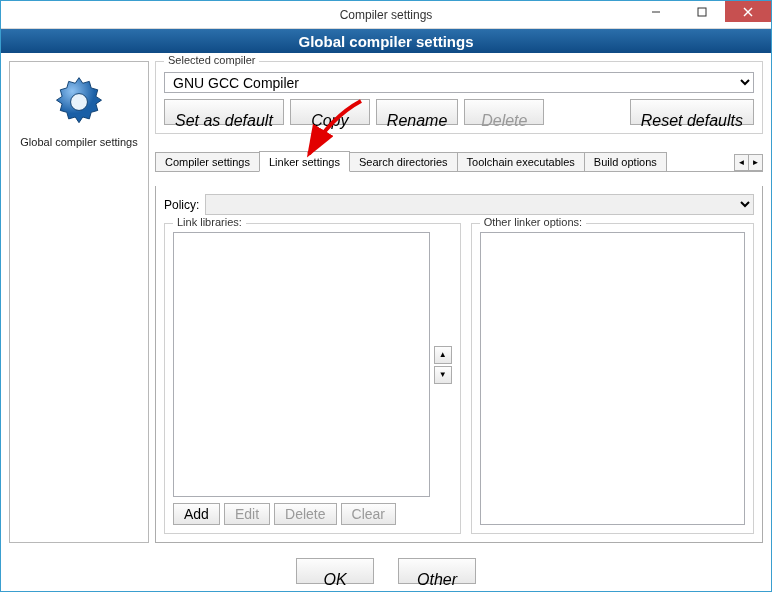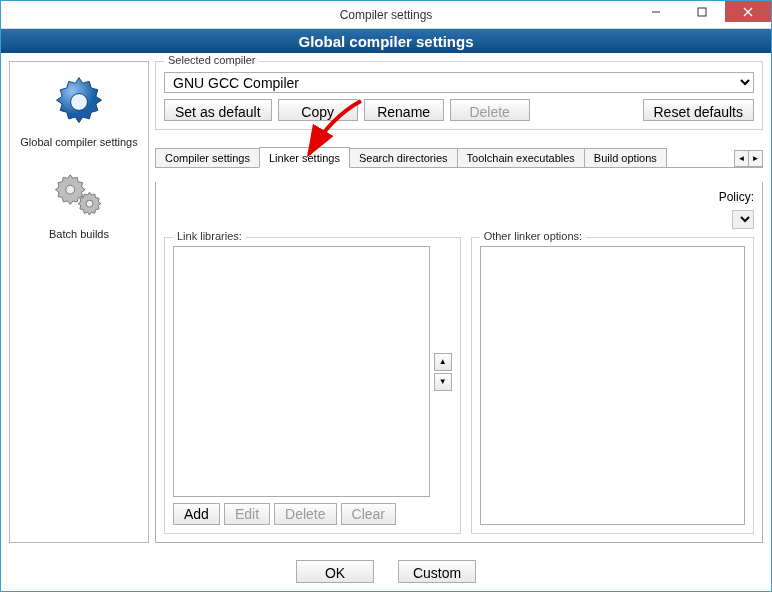--- a/index.html
+++ b/index.html
@@ -133,23 +133,24 @@
   }
   .btn-row {
     display: flex;
     gap: 6px;
   }
   .btn {
     height: 22px;
     min-width: 80px;
     border: 1px solid #acacac;
     background: linear-gradient(#fdfdfd, #e8e8e8);
-    font-size: 14px;
+    font-size: 16px;
     cursor: pointer;
-    padding: 4px 10px;
+    padding: 12px 10px;
+    font-style: italic;
   }
   .btn:disabled, .btn.disabled {
     color: #9a9a9a;
     cursor: default;
   }
   .btn-spacer { flex: 1; }
 
   
   .tab-strip {
     display: flex;
@@ -196,23 +197,22 @@
     border: 1px solid #acacac;
     border-top: none;
     flex: 1;
     padding: 8px;
     display: flex;
     flex-direction: column;
     gap: 8px;
   }
   .policy-row {
     display: flex;
-    align-items: flex-end;
+    align-items: center;
     gap: 6px;
-    flex-direction: column;
   }
   .policy-select {
     flex: 1;
     height: 21px;
     border: 1px solid #c6c6c6;
     background: #f0f0f0;
   }
 
   .linker-row {
     display: flex;
@@ -349,33 +349,20 @@
           <g fill="url(#g1)" stroke="#0d3d6e" stroke-width="1">
             <path d="M32 6 l4 6 7-2 2 7 7 2 -2 7 6 4 -6 4 2 7 -7 2 -2 7 -7-2 -4 6 -4-6 -7 2 -2-7 -7-2 2-7 -6-4 6-4 -2-7 7-2 2-7 7 2 z"></path>
             <circle cx="32" cy="32" r="9" fill="#e8f2fb"></circle>
           </g>
         </svg>
       </div>
       <div class="side-label">Global compiler settings</div>
     </div>
 
 
-    <div class="side-item">
-      <div class="side-icon">
-        <svg viewBox="0 0 64 64" width="56" height="56">
-          <g fill="#bdbdbd" stroke="#6e6e6e" stroke-width="1">
-            <path d="M22 10 l3 4 5-1 1 5 5 1 -1 5 4 3 -4 3 1 5 -5 1 -1 5 -5-1 -3 4 -3-4 -5 1 -1-5 -5-1 1-5 -4-3 4-3 -1-5 5-1 1-5 5 1 z"></path>
-            <circle cx="22" cy="27" r="5" fill="#eee"></circle>
-            <path d="M44 30 l2 3 4-1 1 4 4 1 -1 4 3 2 -3 2 1 4 -4 1 -1 4 -4-1 -2 3 -2-3 -4 1 -1-4 -4-1 1-4 -3-2 3-2 -1-4 4-1 1-4 4 1 z"></path>
-            <circle cx="44" cy="43" r="4" fill="#eee"></circle>
-          </g>
-        </svg>
-      </div>
-      <div class="side-label">Batch builds</div>
-    </div>
   </div>
 
   <div class="panel">
 
     <div class="fieldset">
       <div class="fieldset-title">Selected compiler</div>
       <select class="compiler-select">
         <option>GNU GCC Compiler</option>
       </select>
       <div class="btn-row">
@@ -429,21 +416,21 @@
           <textarea class="textarea-box" style=""></textarea>
         </div>
       </div>
     </div>
 
   </div>
 </div>
 
 <div class="bottom-bar">
   <button class="btn">OK</button>
-  <button class="btn">Custom</button>
+  <button class="btn">Other</button>
 </div>
 
 <svg class="annotation-arrow" width="70" height="70">
   <defs>
     <marker id="ah" markerWidth="10" markerHeight="10" refX="7" refY="3" orient="auto">
       <path d="M0,0 L8,3 L0,6 z" fill="#e20000"></path>
     </marker>
   </defs>
   <path d="M60 2 Q 30 18 8 55" stroke="#e20000" stroke-width="4" fill="none" marker-end="url(#ah)"></path>
 </svg>

